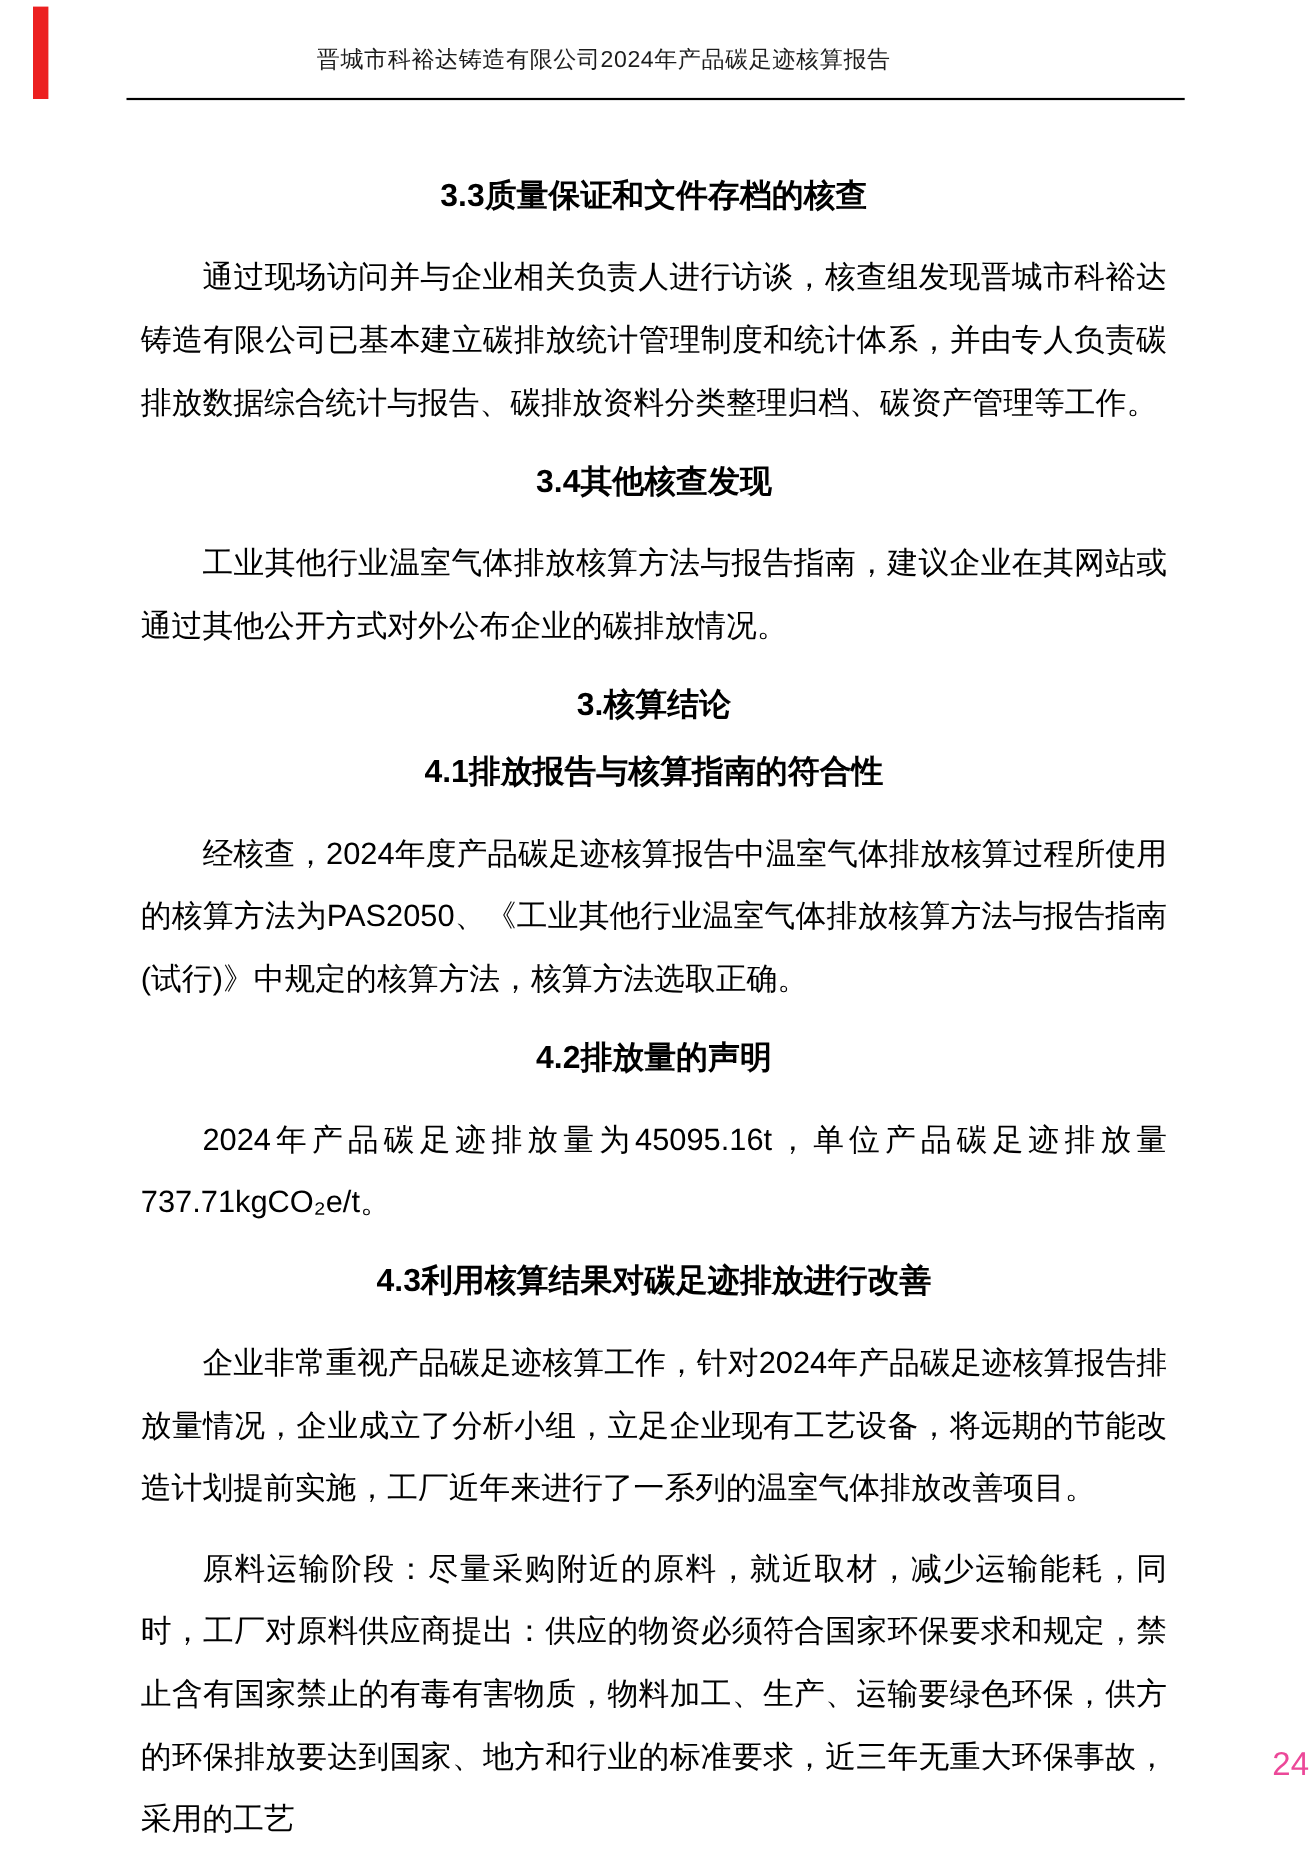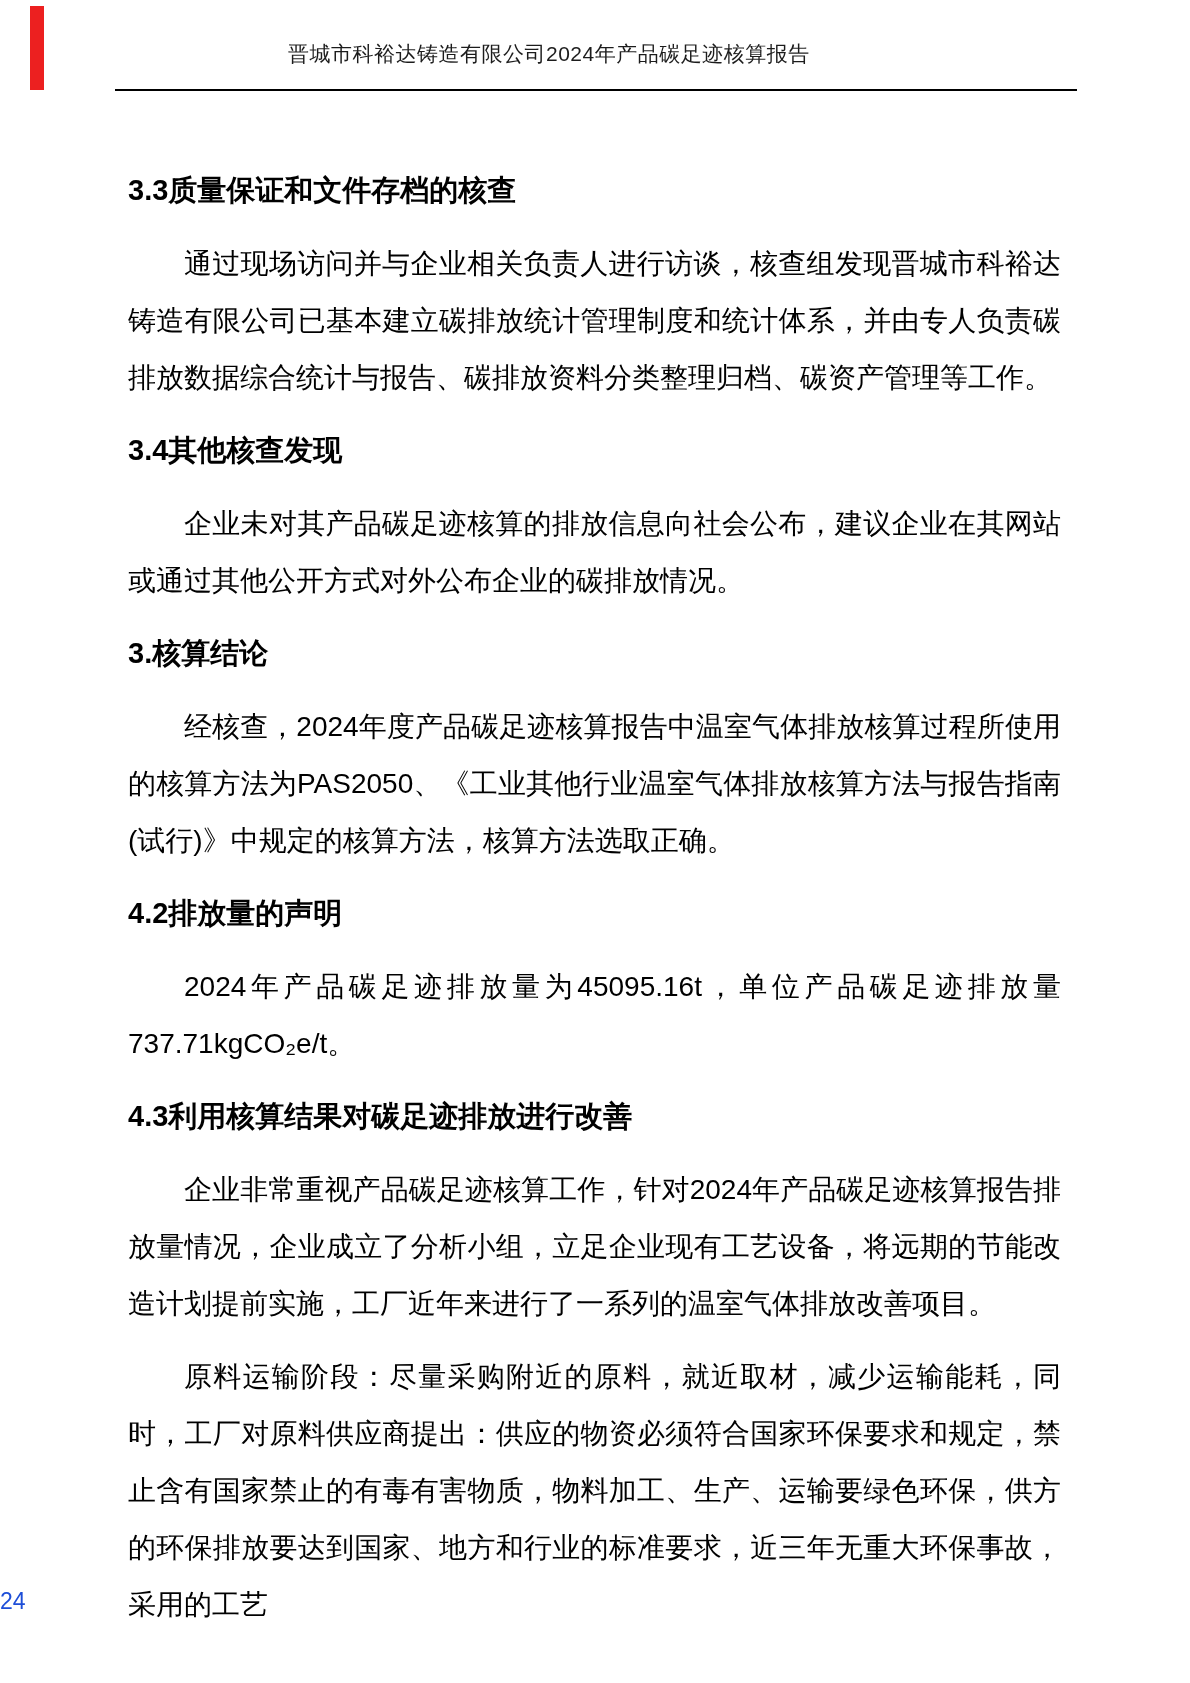--- a/index.html
+++ b/index.html
@@ -37,61 +37,63 @@
     height: 2px;
     background: #000000;
   }
   .content {
     position: absolute;
     left: 112px;
     top: 146px;
     width: 965px;
   }
   .content h2 {
-    margin: 16px;
+    margin: 4px;
     font-size: 29px;
     font-weight: bold;
     line-height: 57px;
     color: #000000;
     white-space: nowrap;
+    text-align: center;
   }
   .content p {
     margin: 16px;
     font-size: 28px;
     line-height: 57px;
     text-indent: 2em;
     text-align: justify;
     text-justify: inter-character;
     color: #000000;
   }
   .page-number {
     position: absolute;
     left: 0;
     right: 0;
     top: 1588px;
-    text-align: left;
-    font-size: 23px;
-    color: #1d4ed8;
+    text-align: right;
+    font-size: 30px;
+    color: #ec4899;
   }
 </style>
 </head>
 <body>
 
 <div class="red-marker"></div>
 
 <div class="page-header">晋城市科裕达铸造有限公司2024年产品碳足迹核算报告</div>
 
 <div class="header-rule"></div>
 
 <div class="content">
   <h2>3.3质量保证和文件存档的核查</h2>
   <p>通过现场访问并与企业相关负责人进行访谈，核查组发现晋城市科裕达铸造有限公司已基本建立碳排放统计管理制度和统计体系，并由专人负责碳排放数据综合统计与报告、碳排放资料分类整理归档、碳资产管理等工作。</p>
   <h2>3.4其他核查发现</h2>
-  <p>企业未对其产品碳足迹核算的排放信息向社会公布，建议企业在其网站或通过其他公开方式对外公布企业的碳排放情况。</p>
+  <p>工业其他行业温室气体排放核算方法与报告指南，建议企业在其网站或通过其他公开方式对外公布企业的碳排放情况。</p>
   <h2>3.核算结论</h2>
+  <h2>4.1排放报告与核算指南的符合性</h2>
   <p>经核查，2024年度产品碳足迹核算报告中温室气体排放核算过程所使用的核算方法为PAS2050、《工业其他行业温室气体排放核算方法与报告指南(试行)》中规定的核算方法，核算方法选取正确。</p>
   <h2>4.2排放量的声明</h2>
   <p>2024年产品碳足迹排放量为45095.16t，单位产品碳足迹排放量737.71kgCO₂e/t。</p>
   <h2>4.3利用核算结果对碳足迹排放进行改善</h2>
   <p>企业非常重视产品碳足迹核算工作，针对2024年产品碳足迹核算报告排放量情况，企业成立了分析小组，立足企业现有工艺设备，将远期的节能改造计划提前实施，工厂近年来进行了一系列的温室气体排放改善项目。</p>
   <p>原料运输阶段：尽量采购附近的原料，就近取材，减少运输能耗，同时，工厂对原料供应商提出：供应的物资必须符合国家环保要求和规定，禁止含有国家禁止的有毒有害物质，物料加工、生产、运输要绿色环保，供方的环保排放要达到国家、地方和行业的标准要求，近三年无重大环保事故，采用的工艺</p>
 </div>
 
 <div class="page-number">24</div>
 

